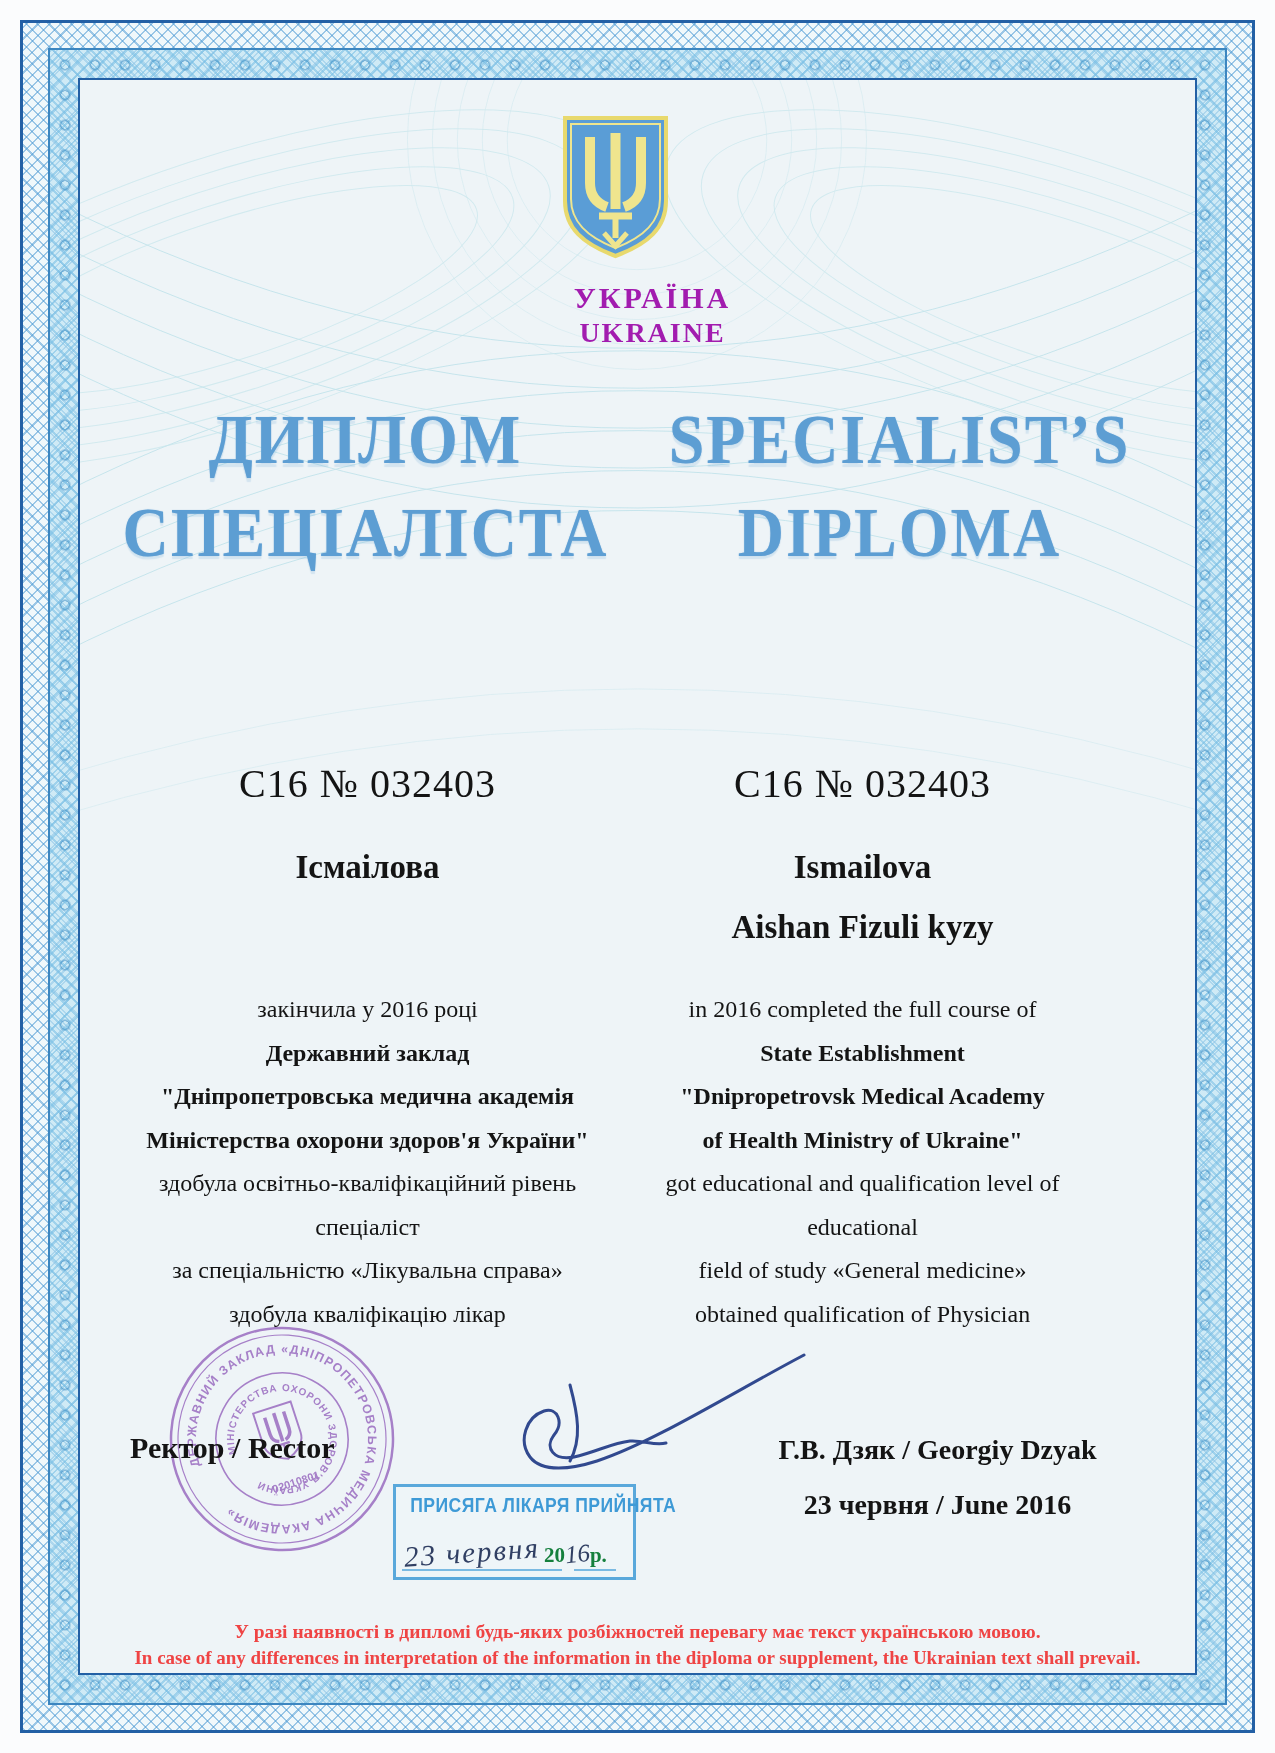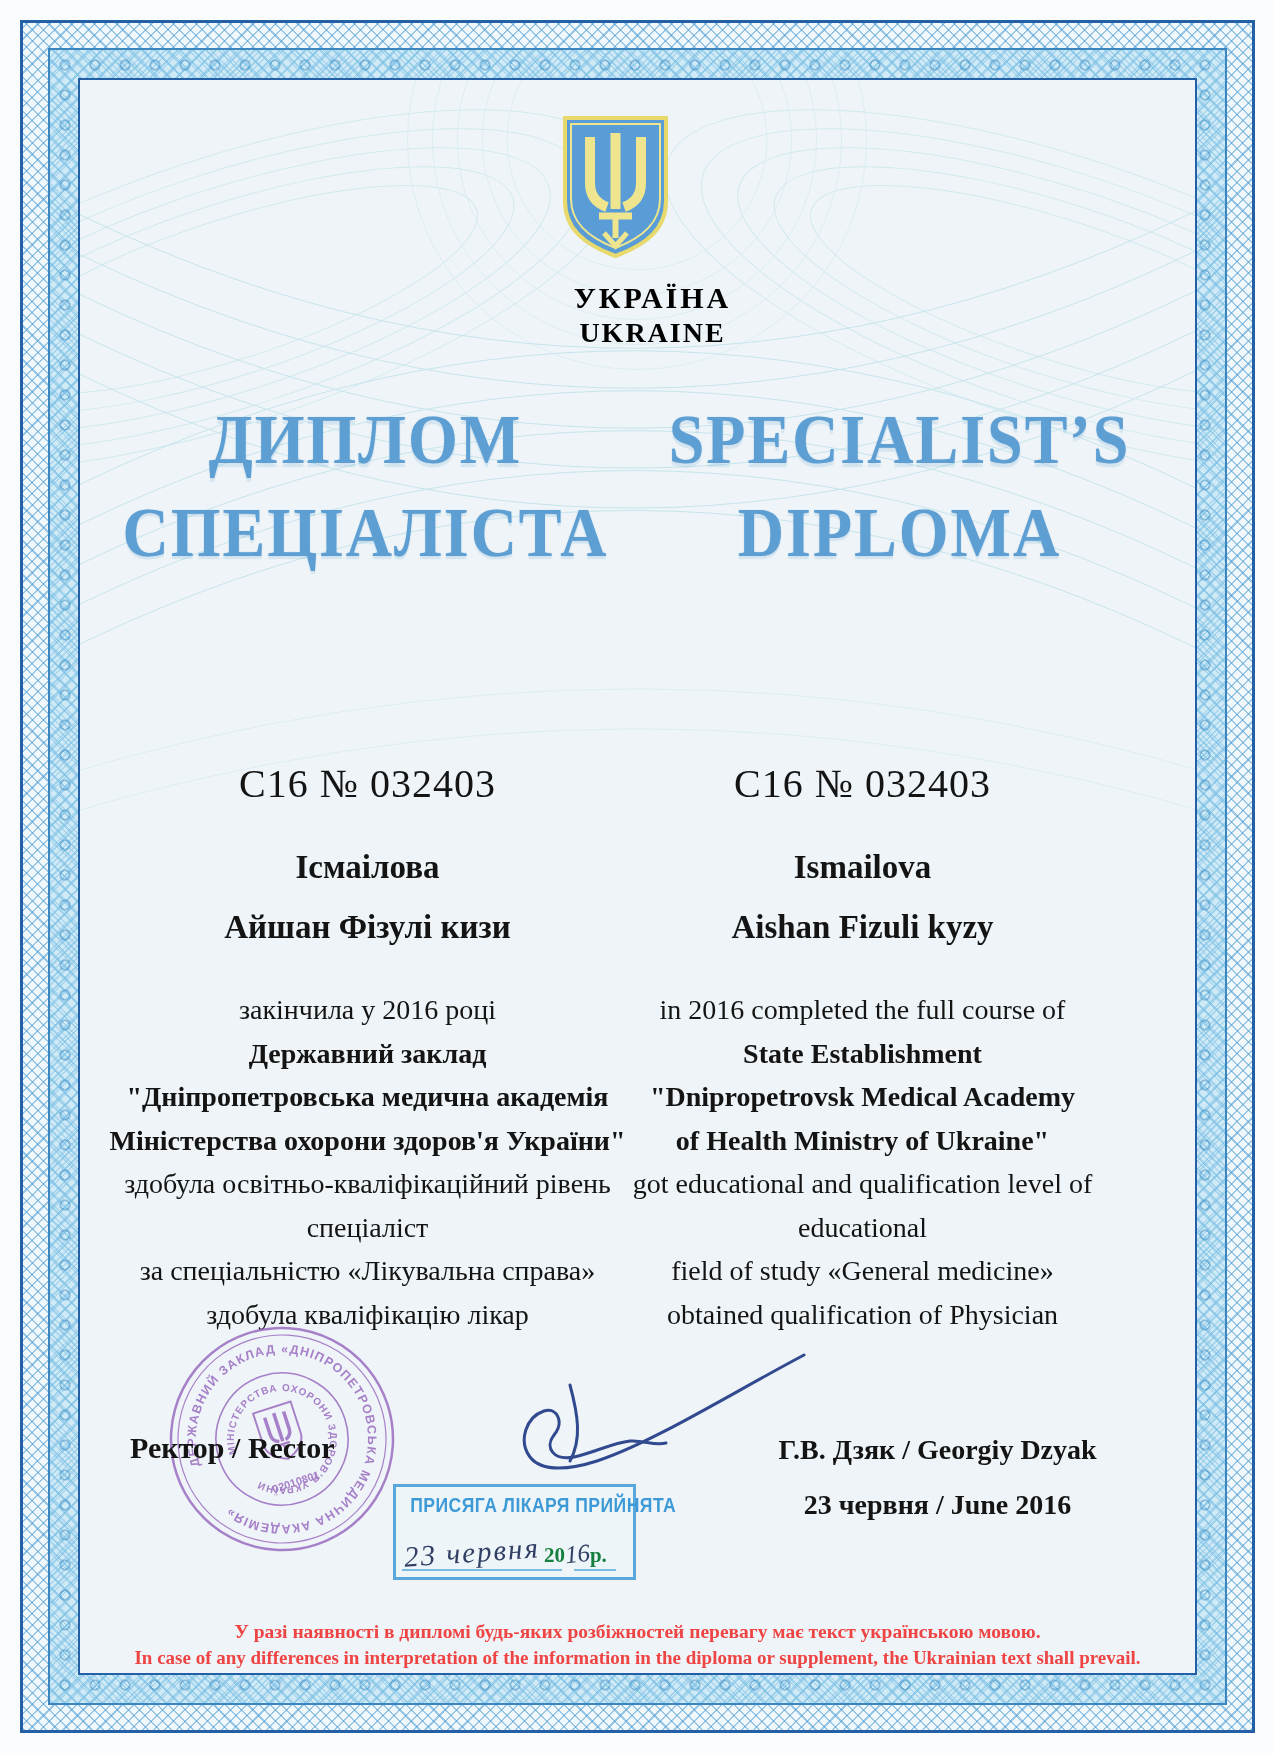--- a/index.html
+++ b/index.html
@@ -25,21 +25,21 @@
     background-size:30px 30px,auto,auto,auto;
   }
   .frame-inner{
     position:absolute;inset:78px;border:2px solid #2360a5;background:#eef4f7;
   }
   .guilloche{position:absolute;inset:80px;z-index:1;}
   .layer{position:absolute;inset:0;z-index:3;}
 
   
   .coat{position:absolute;left:559px;top:112px;width:113px;height:153px;}
-  .country{position:absolute;left:0;right:0;text-align:center;font-weight:bold;color:#000000;}
+  .country{position:absolute;left:0;right:0;text-align:center;font-weight:bold;color:#a21caf;}
   .country-uk{top:281px;font-size:30px;letter-spacing:3px;}
   .country-en{top:317px;font-size:28px;letter-spacing:2px;}
   .country span{position:relative;left:15px;}
 
   
   .big-title{
     position:absolute;top:394px;width:565px;text-align:center;
     font-size:64px;font-weight:bold;line-height:84px;letter-spacing:2px;
     color:#5d9ed3;transform:scaleY(1.1);transform-origin:top center;
     text-shadow:0 3px 1px rgba(93,158,211,.18), 0 0 1px rgba(93,158,211,.5);
@@ -47,21 +47,21 @@
   .title-uk{left:83px;}
   .title-en{left:617px;}
 
   
   .col{position:absolute;width:565px;text-align:center;}
   .col-l{left:85px;}
   .col-r{left:580px;}
   .serial{top:760px;font-size:40px;font-weight:normal;letter-spacing:1px;}
   .name1{top:849px;font-size:33px;font-weight:bold;}
   .name2{top:909px;font-size:33px;font-weight:bold;}
-  .body{top:988px;font-size:28px;line-height:43.5px;}
+  .body{top:988px;font-size:24px;line-height:43.5px;}
   .body .b{font-weight:bold;}
 
   
   .rector{position:absolute;left:130px;top:1431px;font-size:30px;font-weight:bold;}
   .signer{position:absolute;left:660px;width:555px;top:1434px;text-align:center;font-size:28px;font-weight:bold;}
   .sig-date{position:absolute;left:660px;width:555px;top:1489px;text-align:center;font-size:28px;font-weight:bold;}
   .seal{position:absolute;left:163px;top:1320px;width:238px;height:238px;opacity:.85;}
   .signature{position:absolute;left:372px;top:1333px;width:445px;height:168px;}
 
   
@@ -163,21 +163,20 @@
     </div>
     <div class="big-title title-en">
       <div>SPECIALIST’S</div>
       <div>DIPLOMA</div>
     </div>
 
     <div class="col col-l serial">С16 № 032403</div>
     <div class="col col-r serial">C16 № 032403</div>
 
     <div class="col col-l name1">Ісмаілова</div>
-    <div class="col col-l name2">Айшан Фізулі кизи</div>
     <div class="col col-r name2">Aishan Fizuli kyzy</div>
     <div class="col col-r name1">Ismailova</div>
 
     <div class="col col-l body">
       <div>закінчила у 2016 році</div>
       <div class="b">Державний заклад</div>
       <div class="b">"Дніпропетровська медична академія</div>
       <div class="b">Міністерства охорони здоров'я України"</div>
       <div>здобула освітньо-кваліфікаційний рівень</div>
       <div>спеціаліст</div>

